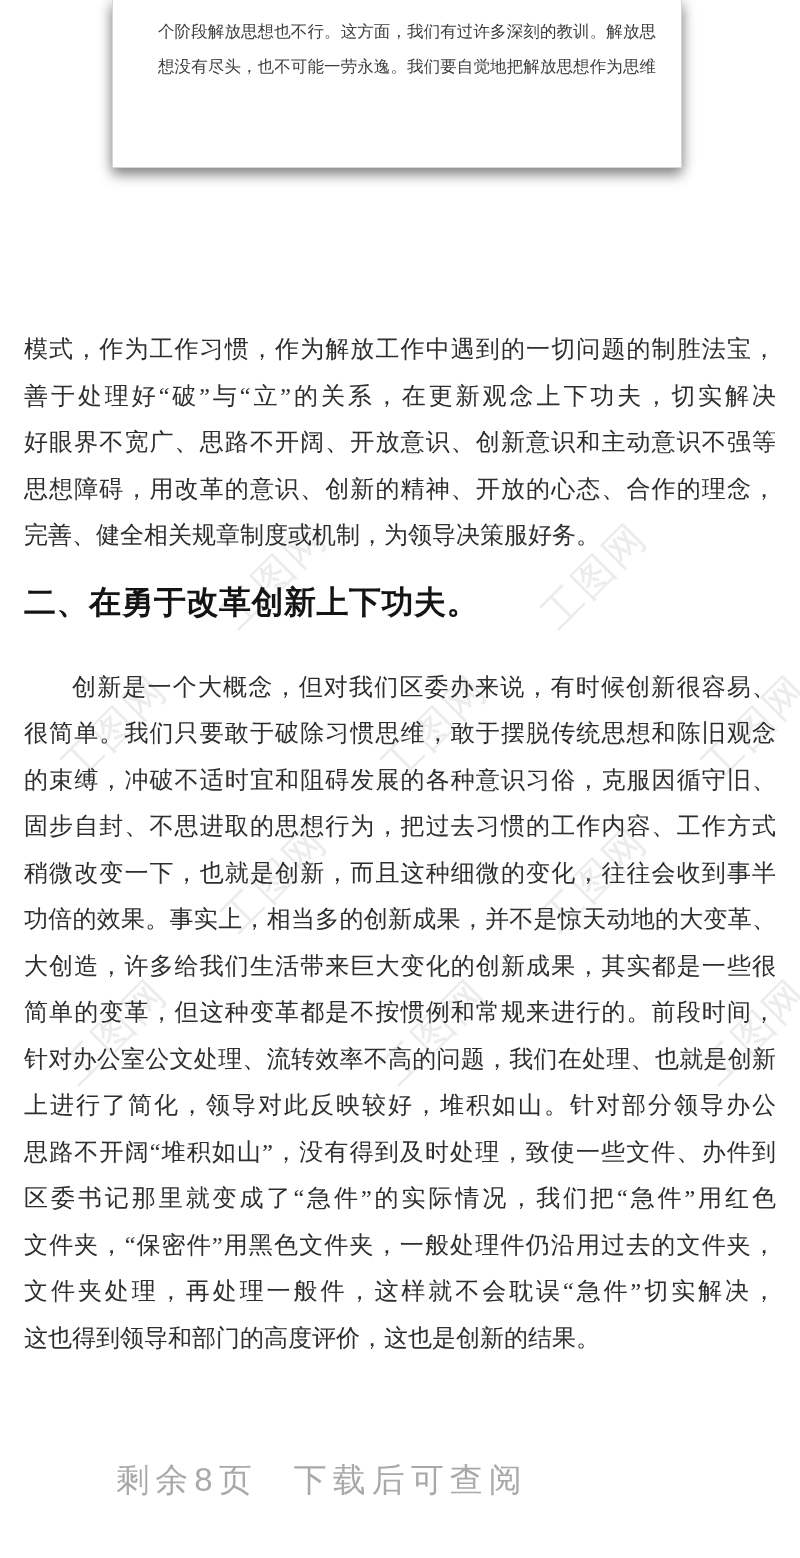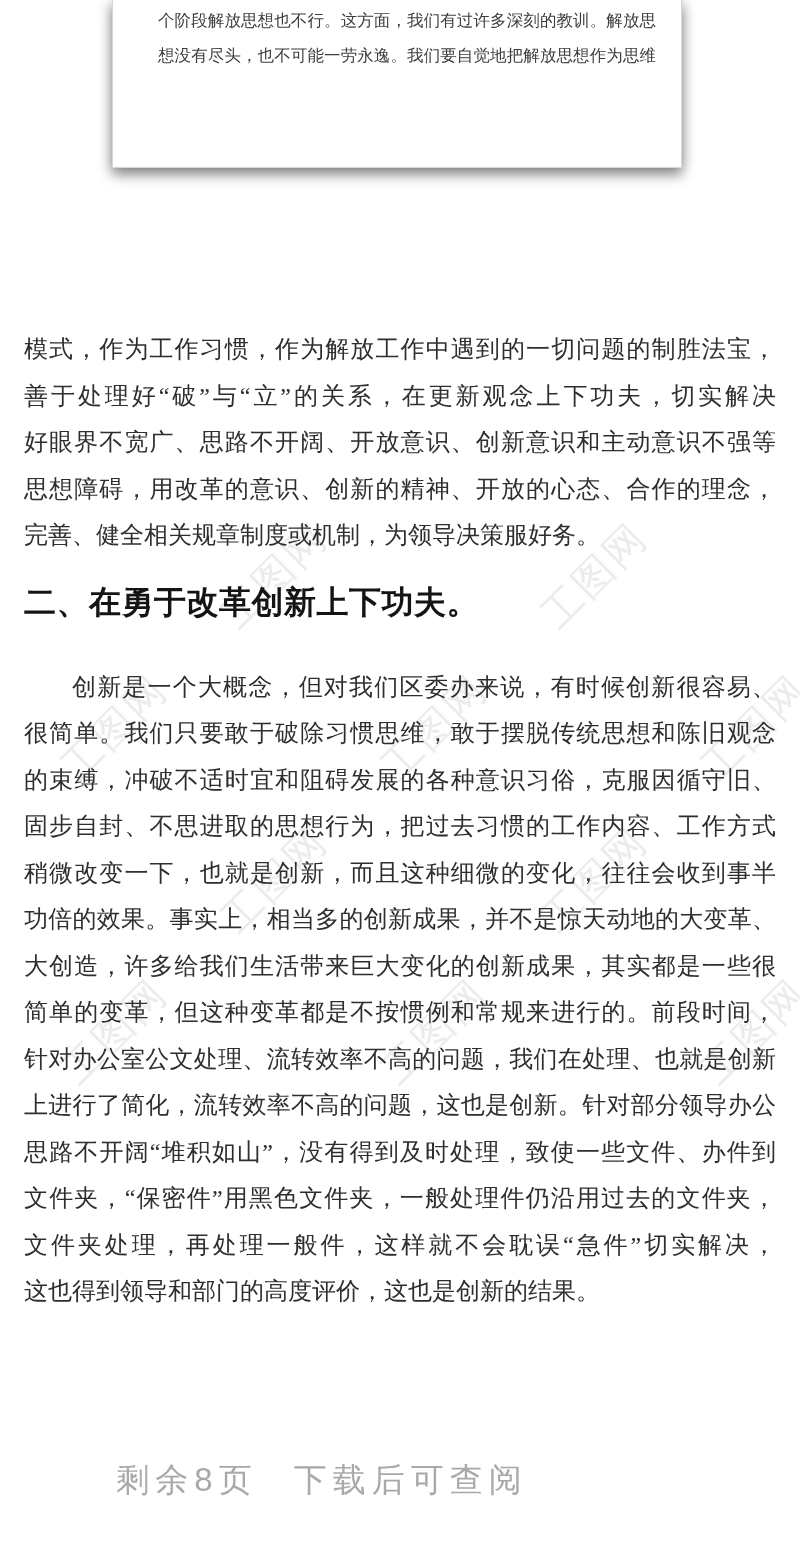--- a/index.html
+++ b/index.html
@@ -25,21 +25,21 @@
   .sheet {
     position: absolute; z-index: 2;
     left: 112px; top: 0; width: 570px; height: 168px;
     background: #ffffff;
     border: 1px solid #d6d6d6; border-top: none;
     box-shadow: 0 7px 12px rgba(0,0,0,0.42), 0 0 14px rgba(0,0,0,0.18);
     box-sizing: border-box;
   }
   .sheet-text {
     margin-top: -1px;
-    padding: 4px 25px 0 45px;
+    padding: 15px 25px 0 45px;
     color: #3d3d3d;
     font-family: "Liberation Serif", serif;
     font-size: 16.5px; line-height: 35px;
   }
   .sheet-text .sline { text-align: justify; text-align-last: justify; }
 
   
   .content {
     position: absolute; z-index: 1;
     left: 24px; top: 0; width: 752px;
@@ -114,22 +114,23 @@
     <div class="para p2 indent-first">
       <div class="tline first">创新是一个大概念，但对我们区委办来说，有时候创新很容易、</div>
       <div class="tline">很简单。我们只要敢于破除习惯思维，敢于摆脱传统思想和陈旧观念</div>
       <div class="tline">的束缚，冲破不适时宜和阻碍发展的各种意识习俗，克服因循守旧、</div>
       <div class="tline">固步自封、不思进取的思想行为，把过去习惯的工作内容、工作方式</div>
       <div class="tline">稍微改变一下，也就是创新，而且这种细微的变化，往往会收到事半</div>
       <div class="tline">功倍的效果。事实上，相当多的创新成果，并不是惊天动地的大变革、</div>
       <div class="tline">大创造，许多给我们生活带来巨大变化的创新成果，其实都是一些很</div>
       <div class="tline">简单的变革，但这种变革都是不按惯例和常规来进行的。前段时间，</div>
       <div class="tline">针对办公室公文处理、流转效率不高的问题，我们在处理、也就是创新</div>
-      <div class="tline">上进行了简化，流转效率不高的问题，这也是创新。针对部分领导办公</div>
+      <div class="tline">上进行了简化，领导对此反映较好，堆积如山。针对部分领导办公</div>
       <div class="tline">思路不开阔“堆积如山”，没有得到及时处理，致使一些文件、办件到</div>
+      <div class="tline">区委书记那里就变成了“急件”的实际情况，我们把“急件”用红色</div>
       <div class="tline">文件夹，“保密件”用黑色文件夹，一般处理件仍沿用过去的文件夹，</div>
       <div class="tline">文件夹处理，再处理一般件，这样就不会耽误“急件”切实解决，</div>
       <div class="tline short">这也得到领导和部门的高度评价，这也是创新的结果。</div>
     </div>
 
   </div>
 
   <div class="footer">
     <span>剩余8页</span>
     <span>下载后可查阅</span>

